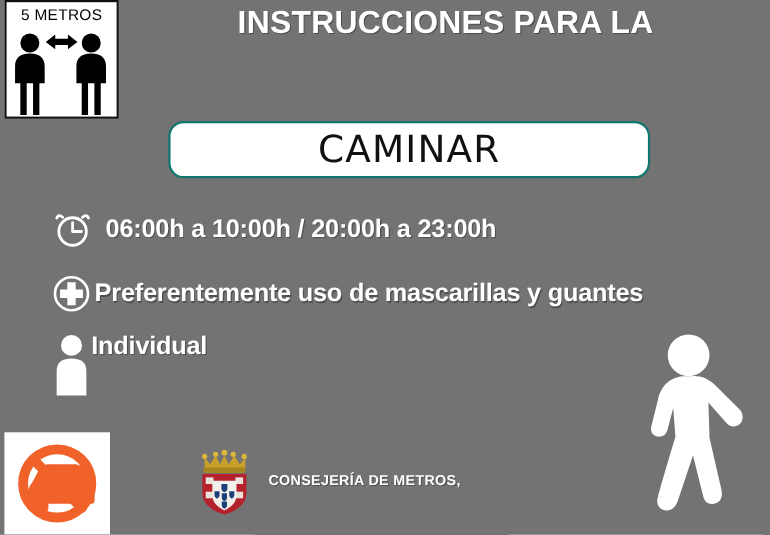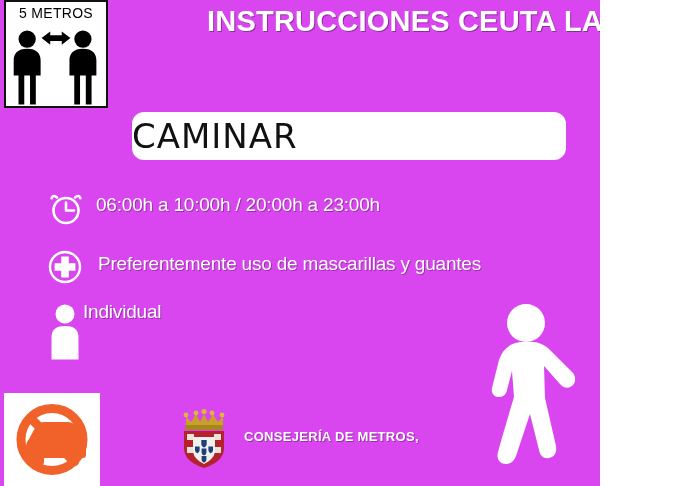--- a/index.html
+++ b/index.html
@@ -7,23 +7,23 @@
     padding: 0;
   }
   body {
     width: 700px;
     height: 486px;
     overflow: hidden;
     font-family: "Liberation Sans", sans-serif;
   }
   #poster {
     position: relative;
-    width: 600px;
+    width: 700px;
     height: 486px;
-    background: #d946ef;
+    background: #737373;
     overflow: hidden;
   }
 
   
   #distance-panel {
     position: absolute;
     left: 4px;
     top: 0px;
     width: 104px;
     height: 108px;
@@ -62,30 +62,31 @@
     font-weight: bold;
     line-height: 1.18;
     letter-spacing: 0.2px;
     text-shadow: 1px 1px 0 rgba(0,0,0,.35);
   }
   #headline .l2 { display:block; }
 
   
   #activity-box {
     position: absolute;
-    left: 130px;
+    left: 153px;
     top: 110px;
     width: 438px;
     height: 52px;
     background: #ffffff;
-    border: 2px solid #d946ef;
+    border: 2px solid #0f766e;
     border-radius: 14px;
     box-sizing: border-box;
     display: flex;
     align-items: center;
+    justify-content: center;
   }
   #activity-label {
     font-size: 34px;
     font-weight: 400;
     color: #111111;
     letter-spacing: 1px;
     font-family: "DejaVu Sans", sans-serif;
   }
 
   
@@ -93,30 +94,30 @@
     position: absolute;
     display: flex;
     align-items: flex-start;
     color: #ffffff;
   }
   .info-icon {
     flex: 0 0 auto;
     display: block;
   }
   .info-text {
-    font-size: 19px;
-    font-weight: normal;
+    font-size: 23px;
+    font-weight: bold;
     line-height: 1.25;
     letter-spacing: -0.2px;
     text-shadow: 1px 1px 0 rgba(0,0,0,.3);
   }
   #row-hours { left: 48px; top: 190px; }
   #row-hours .info-text { margin-left: 12px; margin-top: 3px; }
   #row-mask  { left: 48px; top: 250px; }
-  #row-mask .info-text { margin-left: 16px; margin-top: 2px; }
+  #row-mask .info-text { margin-left: 4px; margin-top: 2px; }
   #row-group { left: 48px; top: 302px; }
   #row-group .info-text { margin-left: 1px; margin-top: -2px; }
 
   
   #pedestrian {
     position: absolute;
     right: 6px;
     bottom: 0px;
     width: 140px;
     height: 190px;
@@ -169,21 +170,21 @@
 
         <circle cx="80" cy="14" r="9"></circle>
         <path d="M80 24 c-10 0 -14 5 -14 12 v16 h5 v30 h6 v-30 h6 v30 h6 v-30 h5 v-16 c0 -7 -4 -12 -14 -12 z"></path>
 
         <path d="M37 13 l9 -7 v4 h12 v-4 l9 7 l-9 7 v-4 h-12 v4 z"></path>
       </g>
     </svg>
   </div>
 
   <div id="headline">
-    <span>INSTRUCCIONES CEUTA LA</span>
+    <span>INSTRUCCIONES PARA LA</span>
   </div>
 
   <div id="activity-box">
     <div id="activity-label">CAMINAR</div>
   </div>
 
   <div class="info-row" id="row-hours">
     <svg class="info-icon" width="36" height="36" viewBox="0 0 36 36">
       <g fill="none" stroke="#ffffff" stroke-width="2.6">
         <circle cx="18" cy="20.5" r="12.5"></circle>

